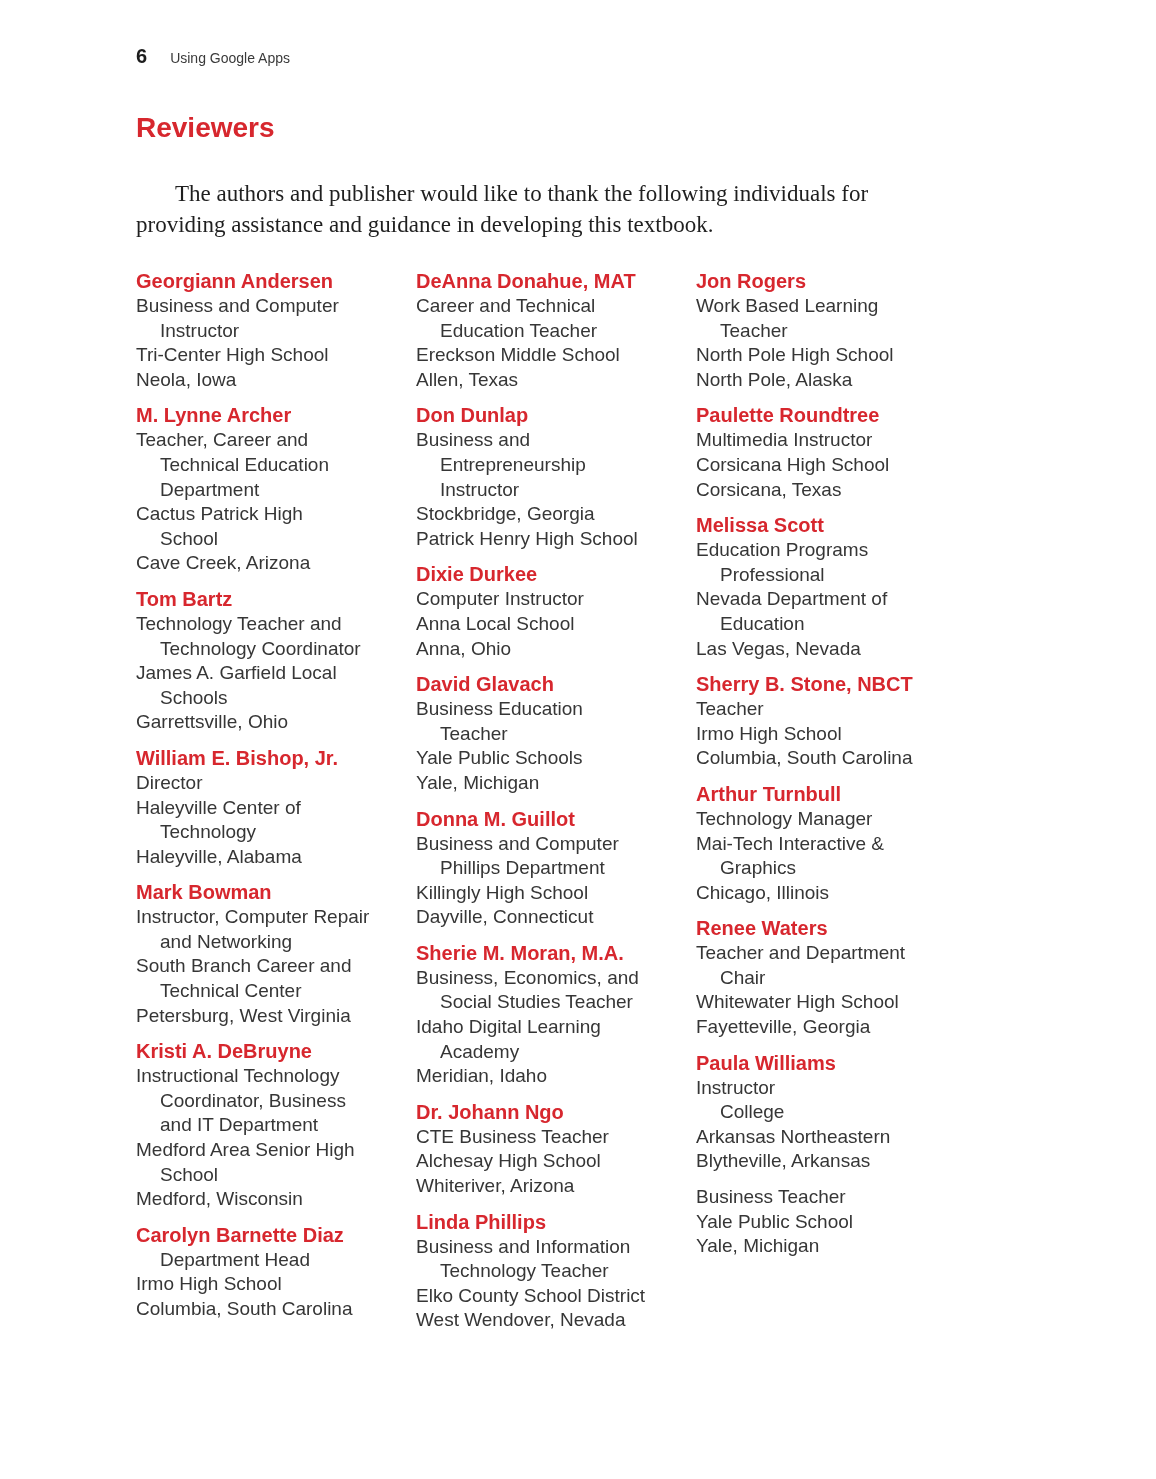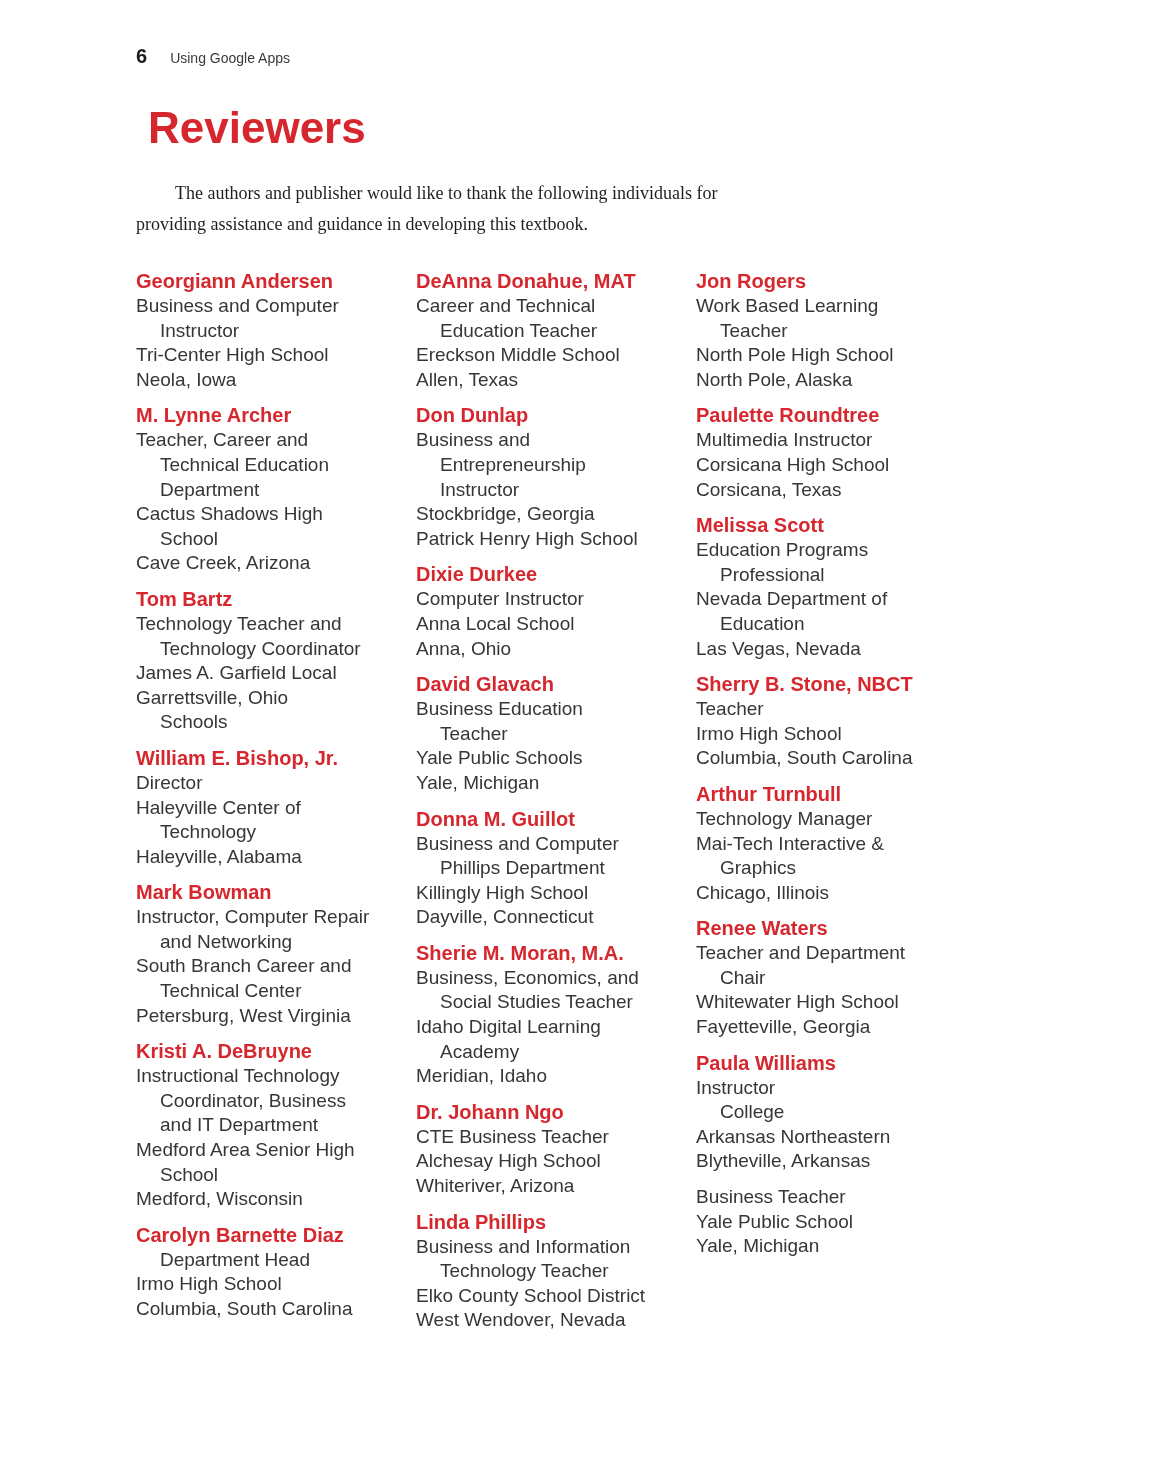--- a/index.html
+++ b/index.html
@@ -30,32 +30,32 @@
   .page-number {
     font-weight: 700;
     font-size: 20px;
     color: #1d1d1d;
   }
   .running-title {
     font-size: 14px;
     color: #3a3a3a;
   }
   h1.doc-title {
-    margin: 37px 0 0 12px;
-    font-size: 44px;
+    margin: 37px 0 0 0;
+    font-size: 28px;
     line-height: 46px;
     font-weight: 700;
     letter-spacing: 0px;
     color: #d7272e;
     font-family: "Liberation Sans", sans-serif;
   }
   .intro {
     margin-top: 27px;
     font-family: "Liberation Serif", serif;
-    font-size: 18px;
+    font-size: 23px;
     line-height: 31px;
     color: #1f1f1f;
   }
   .intro .line1 { padding-left: 39px; }
   .intro .line2 { padding-left: 0; }
   .columns {
     margin-top: 29px;
     display: flex;
     align-items: flex-start;
   }
@@ -107,31 +107,31 @@
           <div class="entry-line">Business and Computer</div>
           <div class="entry-line indent">Instructor</div>
           <div class="entry-line">Tri-Center High School</div>
           <div class="entry-line">Neola, Iowa</div>
         </div>
         <div class="entry">
           <div class="entry-name">M. Lynne Archer</div>
           <div class="entry-line">Teacher, Career and</div>
           <div class="entry-line indent">Technical Education</div>
           <div class="entry-line indent">Department</div>
-          <div class="entry-line">Cactus Shadows High</div>
+          <div class="entry-line">Cactus Patrick High</div>
           <div class="entry-line indent">School</div>
           <div class="entry-line">Cave Creek, Arizona</div>
         </div>
         <div class="entry">
           <div class="entry-name">Tom Bartz</div>
           <div class="entry-line">Technology Teacher and</div>
           <div class="entry-line indent">Technology Coordinator</div>
           <div class="entry-line">James A. Garfield Local</div>
+          <div class="entry-line indent">Schools</div>
           <div class="entry-line">Garrettsville, Ohio</div>
-          <div class="entry-line indent">Schools</div>
         </div>
         <div class="entry">
           <div class="entry-name">William E. Bishop, Jr.</div>
           <div class="entry-line">Director</div>
           <div class="entry-line">Haleyville Center of</div>
           <div class="entry-line indent">Technology</div>
           <div class="entry-line">Haleyville, Alabama</div>
         </div>
         <div class="entry">
           <div class="entry-name">Mark Bowman</div>

